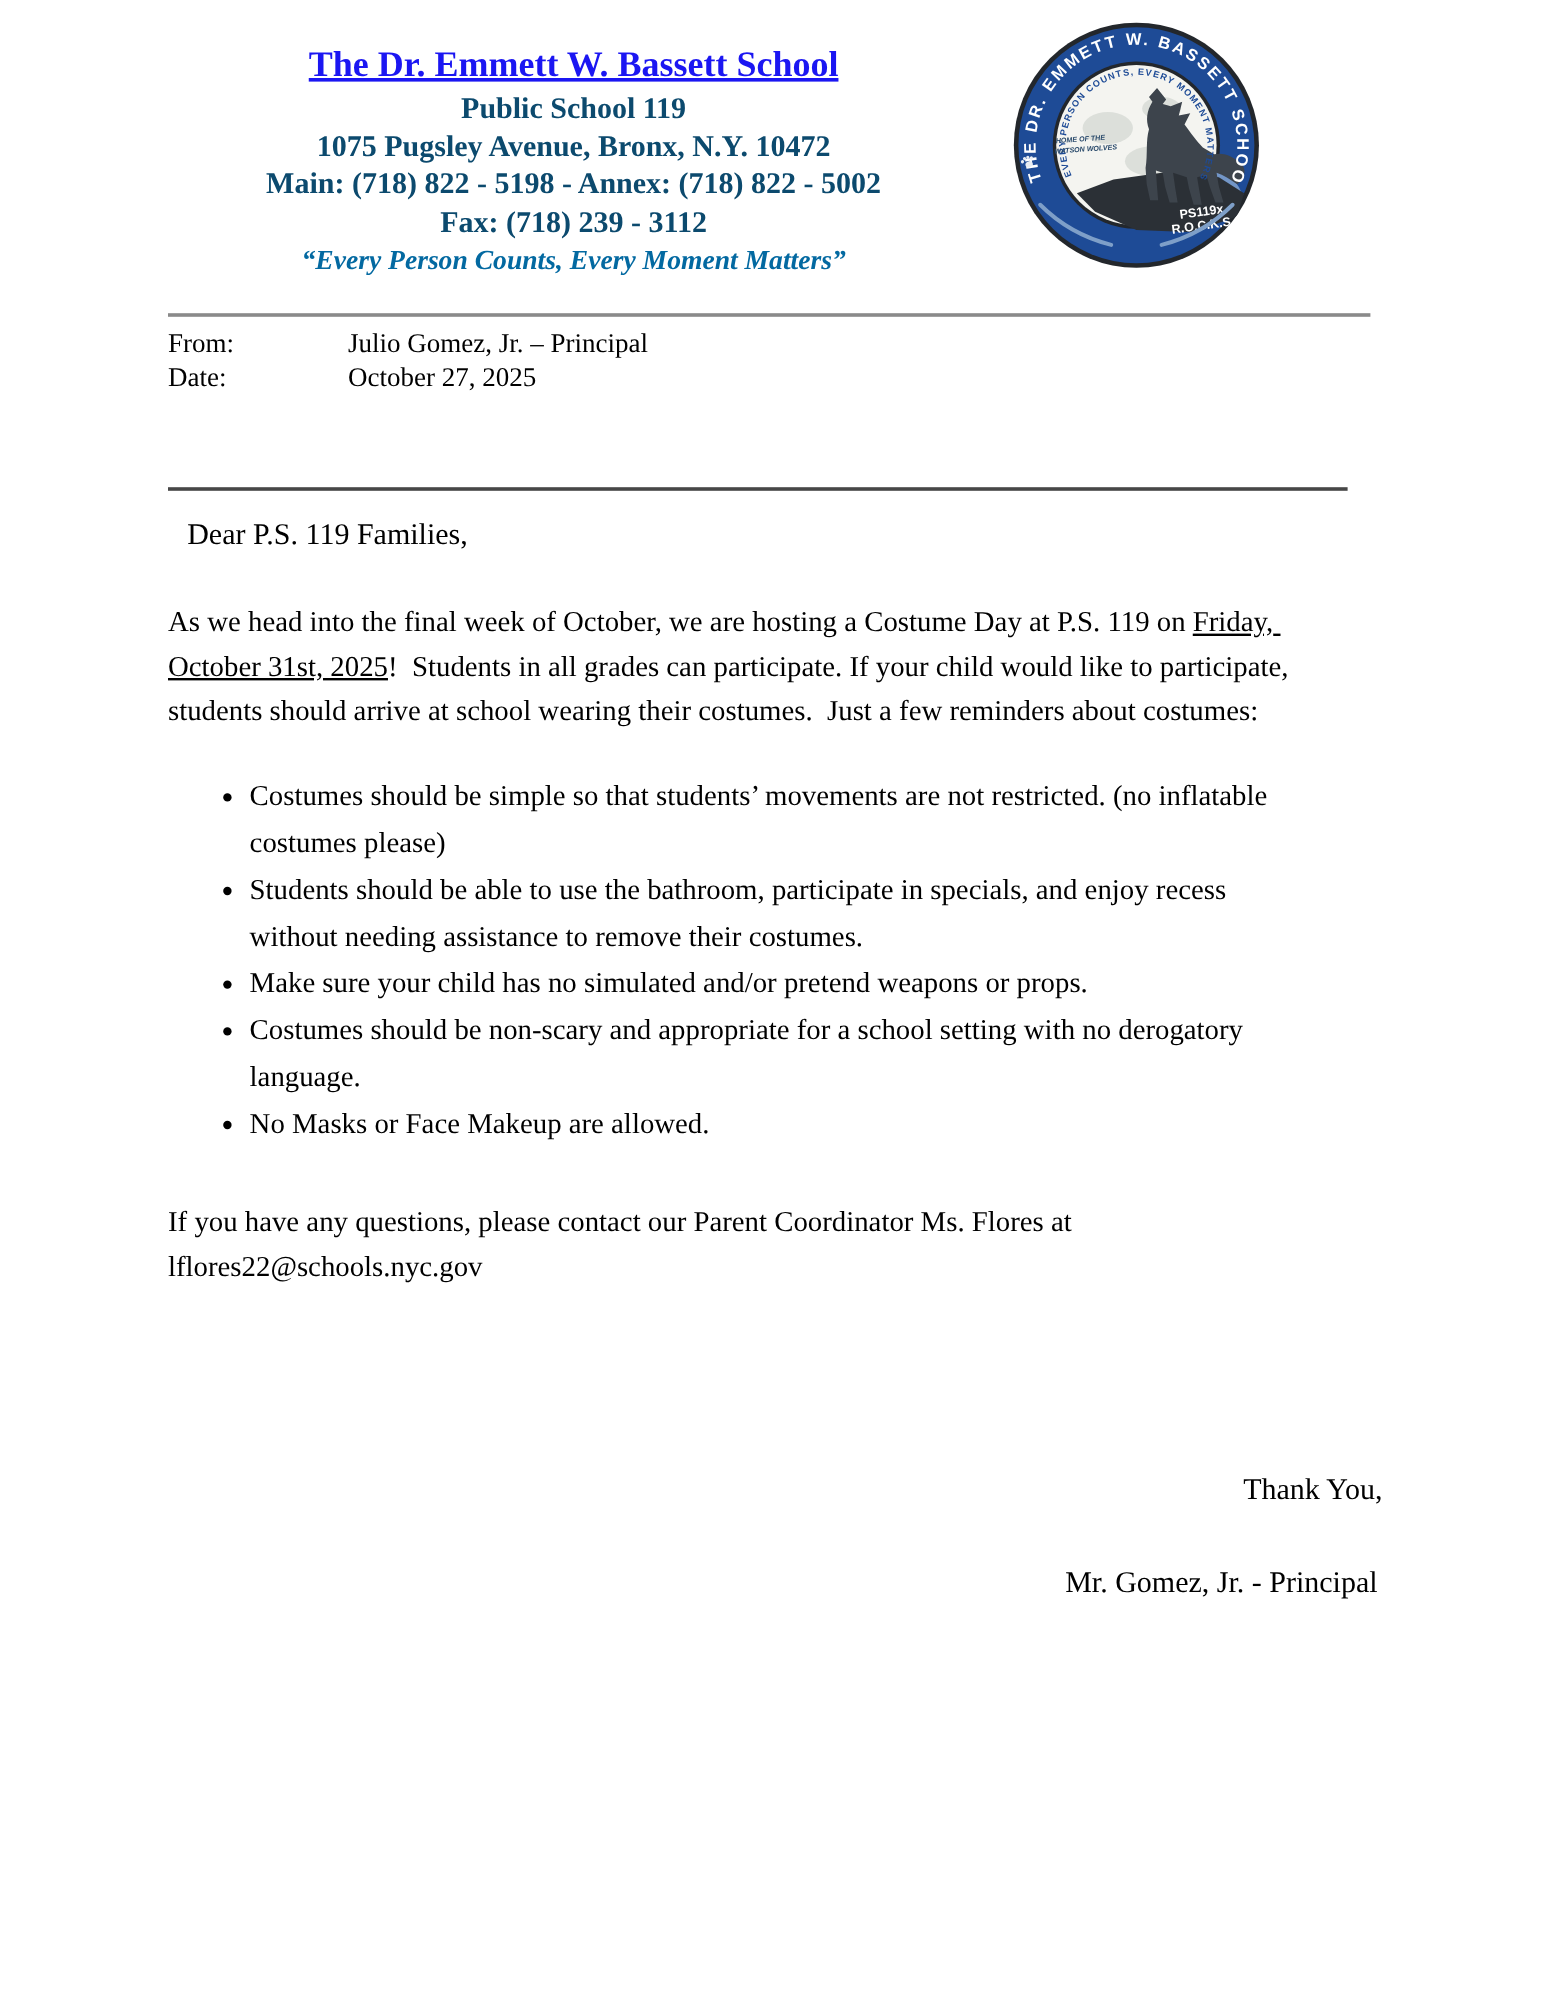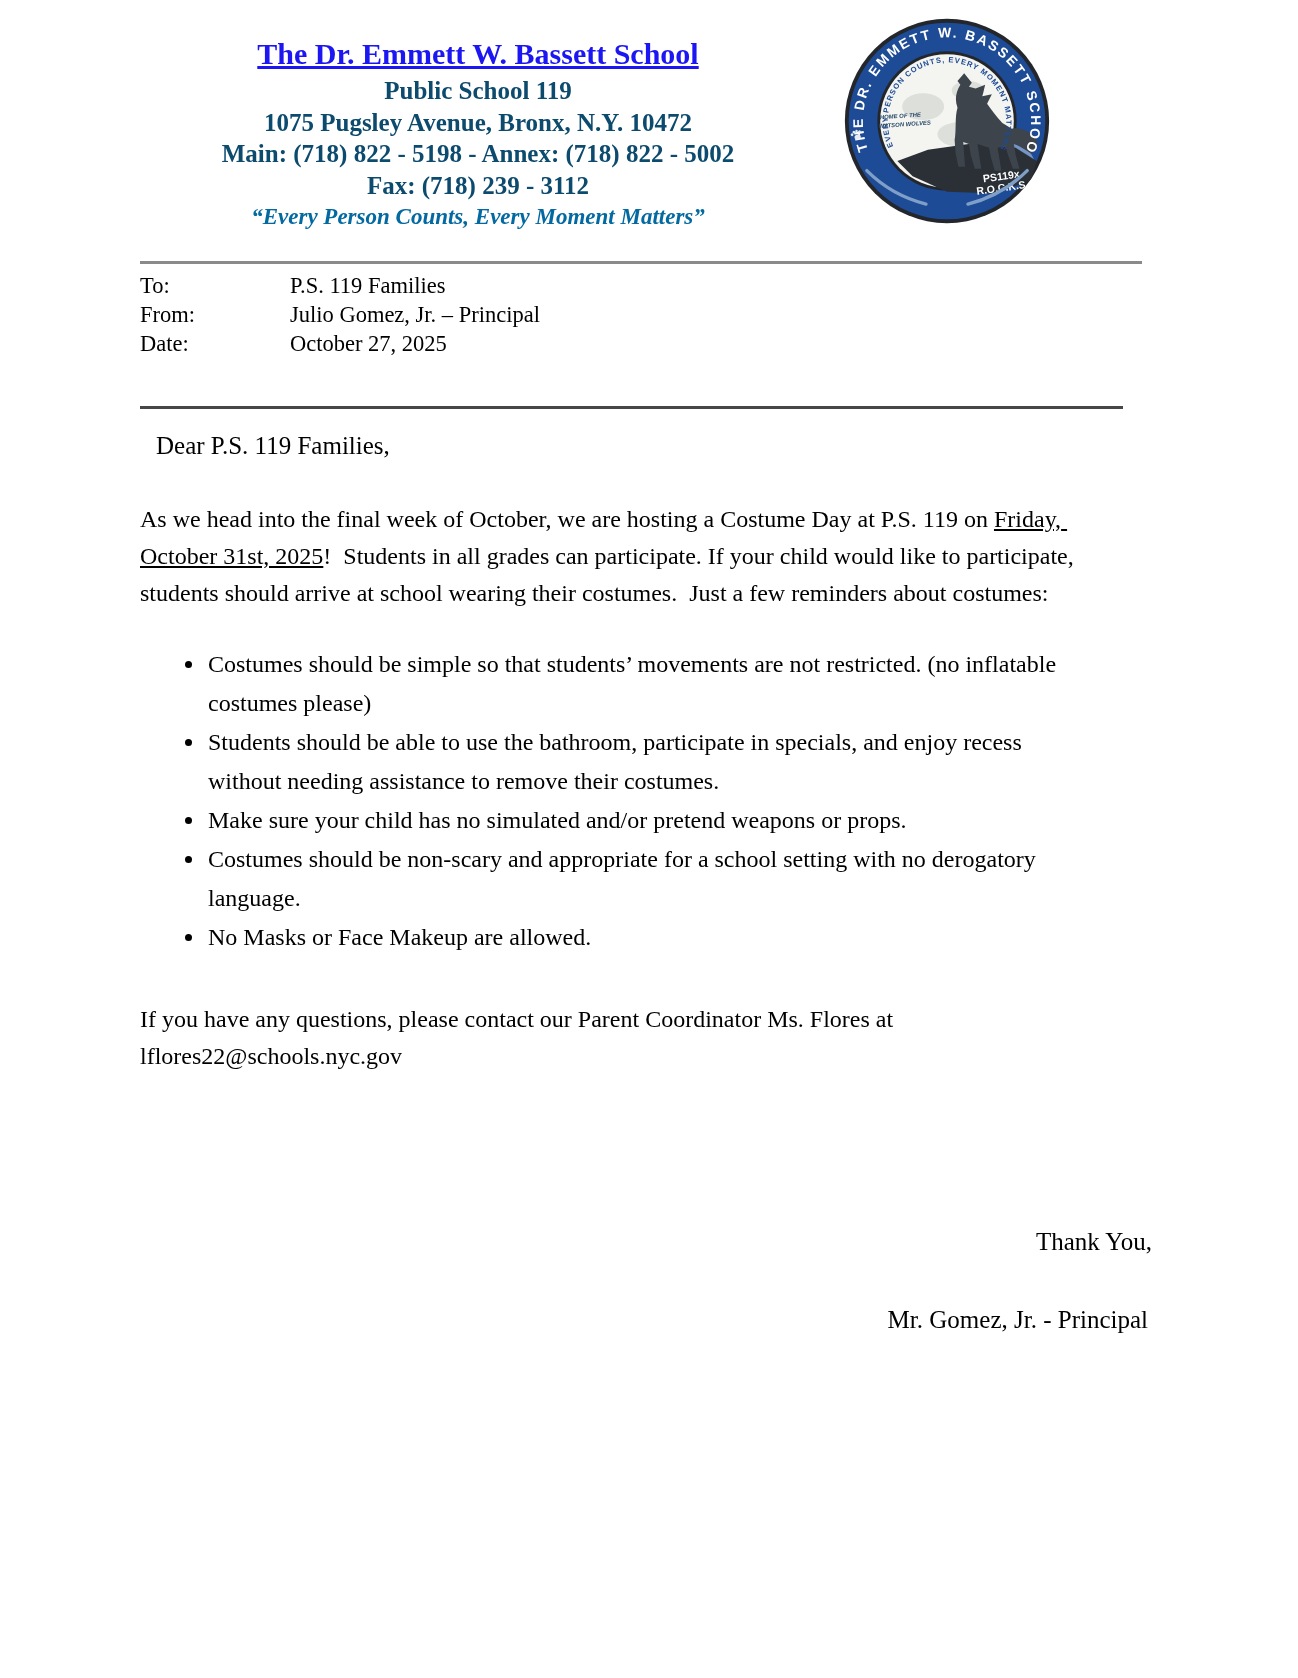--- a/index.html
+++ b/index.html
@@ -106,24 +106,20 @@
       </g>
       <path d="M26,162 Q52,188 88,197" stroke="#7e9fc8" stroke-width="3.5" fill="none" stroke-linecap="round"></path>
       <path d="M194,162 Q168,188 132,197" stroke="#7e9fc8" stroke-width="3.5" fill="none" stroke-linecap="round"></path>
     </svg>
   </div>
 
   <div class="rule rule-1"></div>
 
   <div class="memo">
     <div class="memo-row">
-      <span class="memo-label">To:</span>
-      <span class="memo-value">P.S. 119 Families</span>
-    </div>
-    <div class="memo-row">
       <span class="memo-label">From:</span>
       <span class="memo-value">Julio Gomez, Jr. – Principal</span>
     </div>
     <div class="memo-row">
       <span class="memo-label">Date:</span>
       <span class="memo-value">October 27, 2025</span>
     </div>
   </div>
 
   <div class="rule rule-2"></div>

